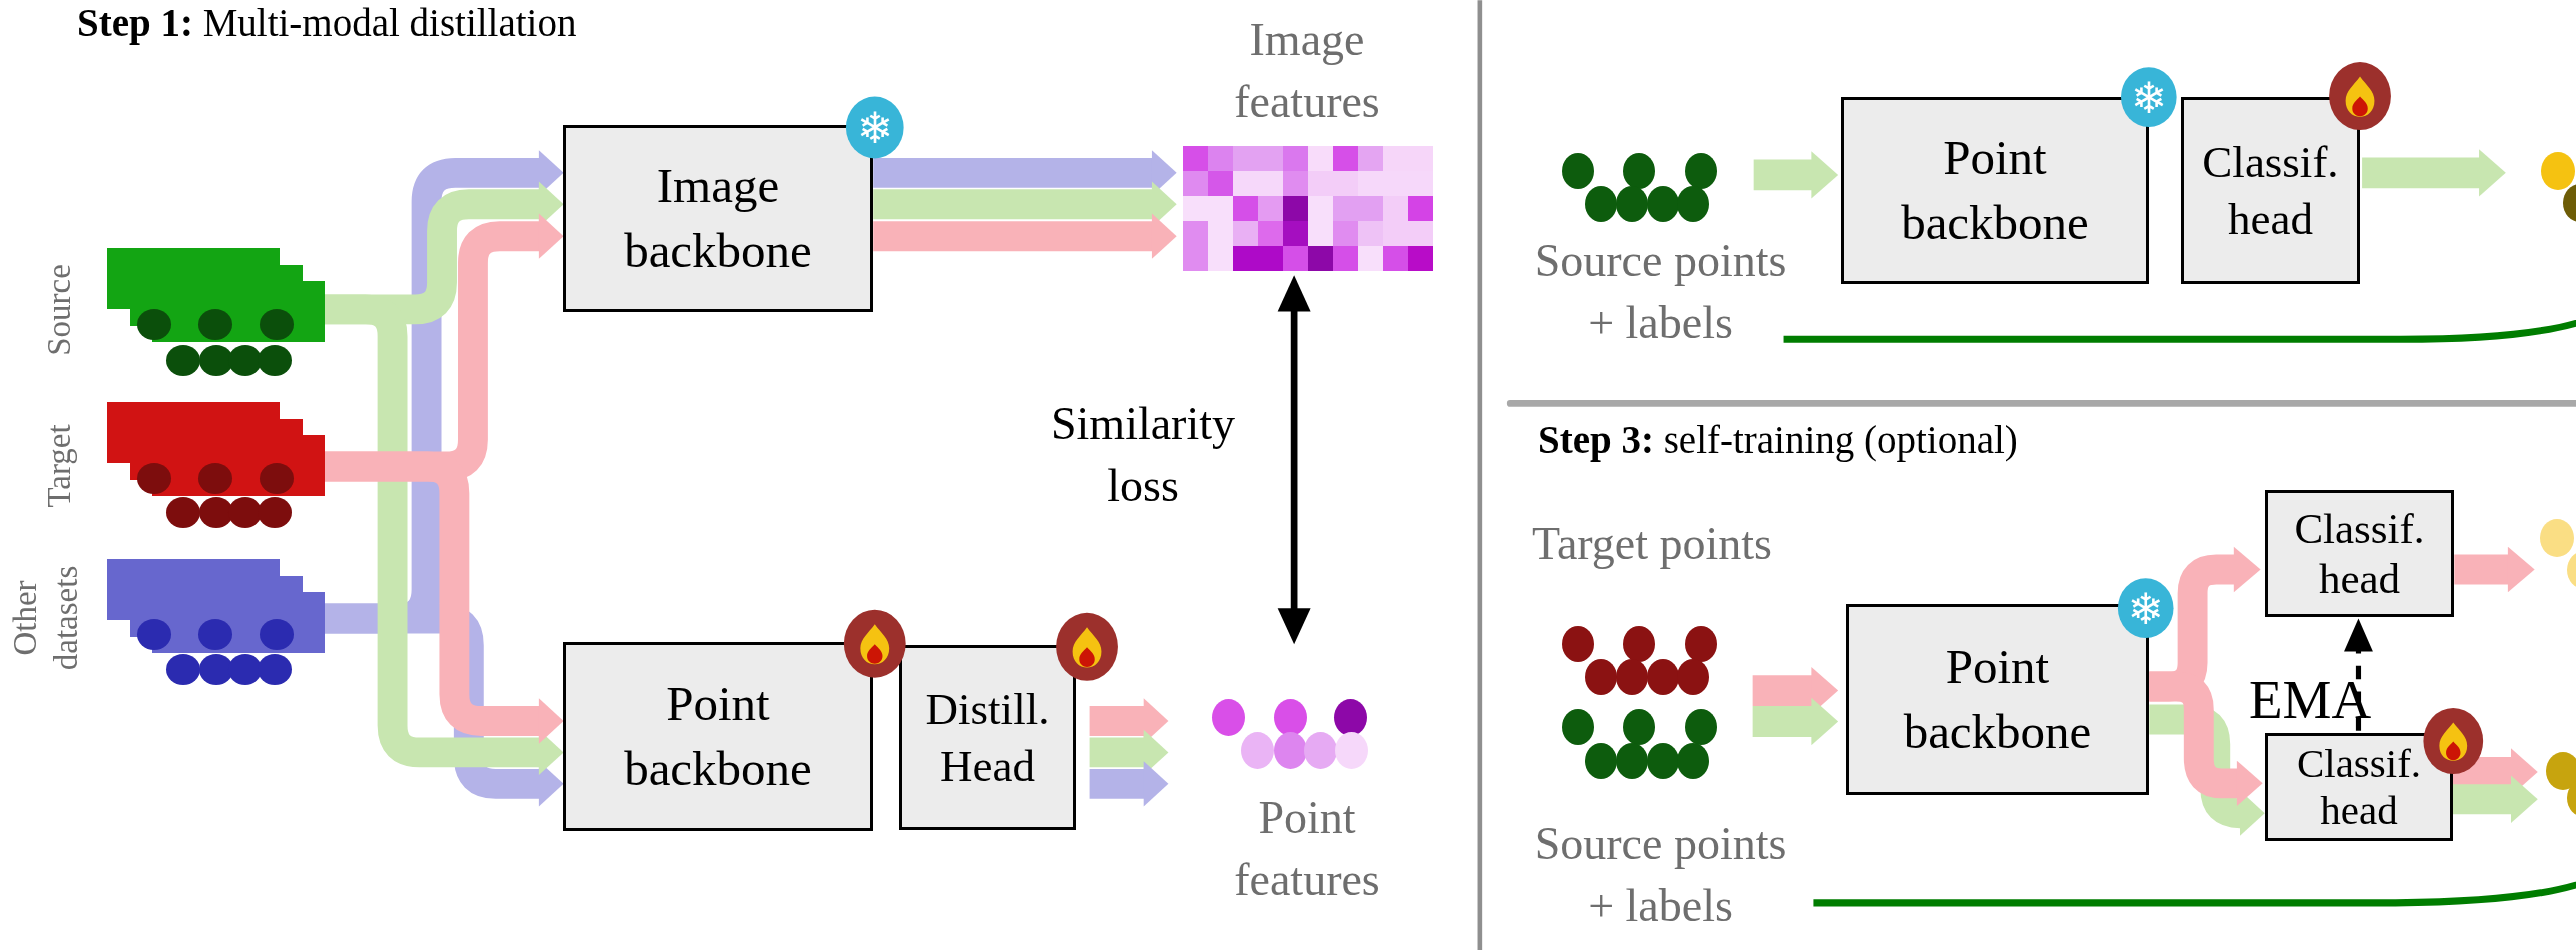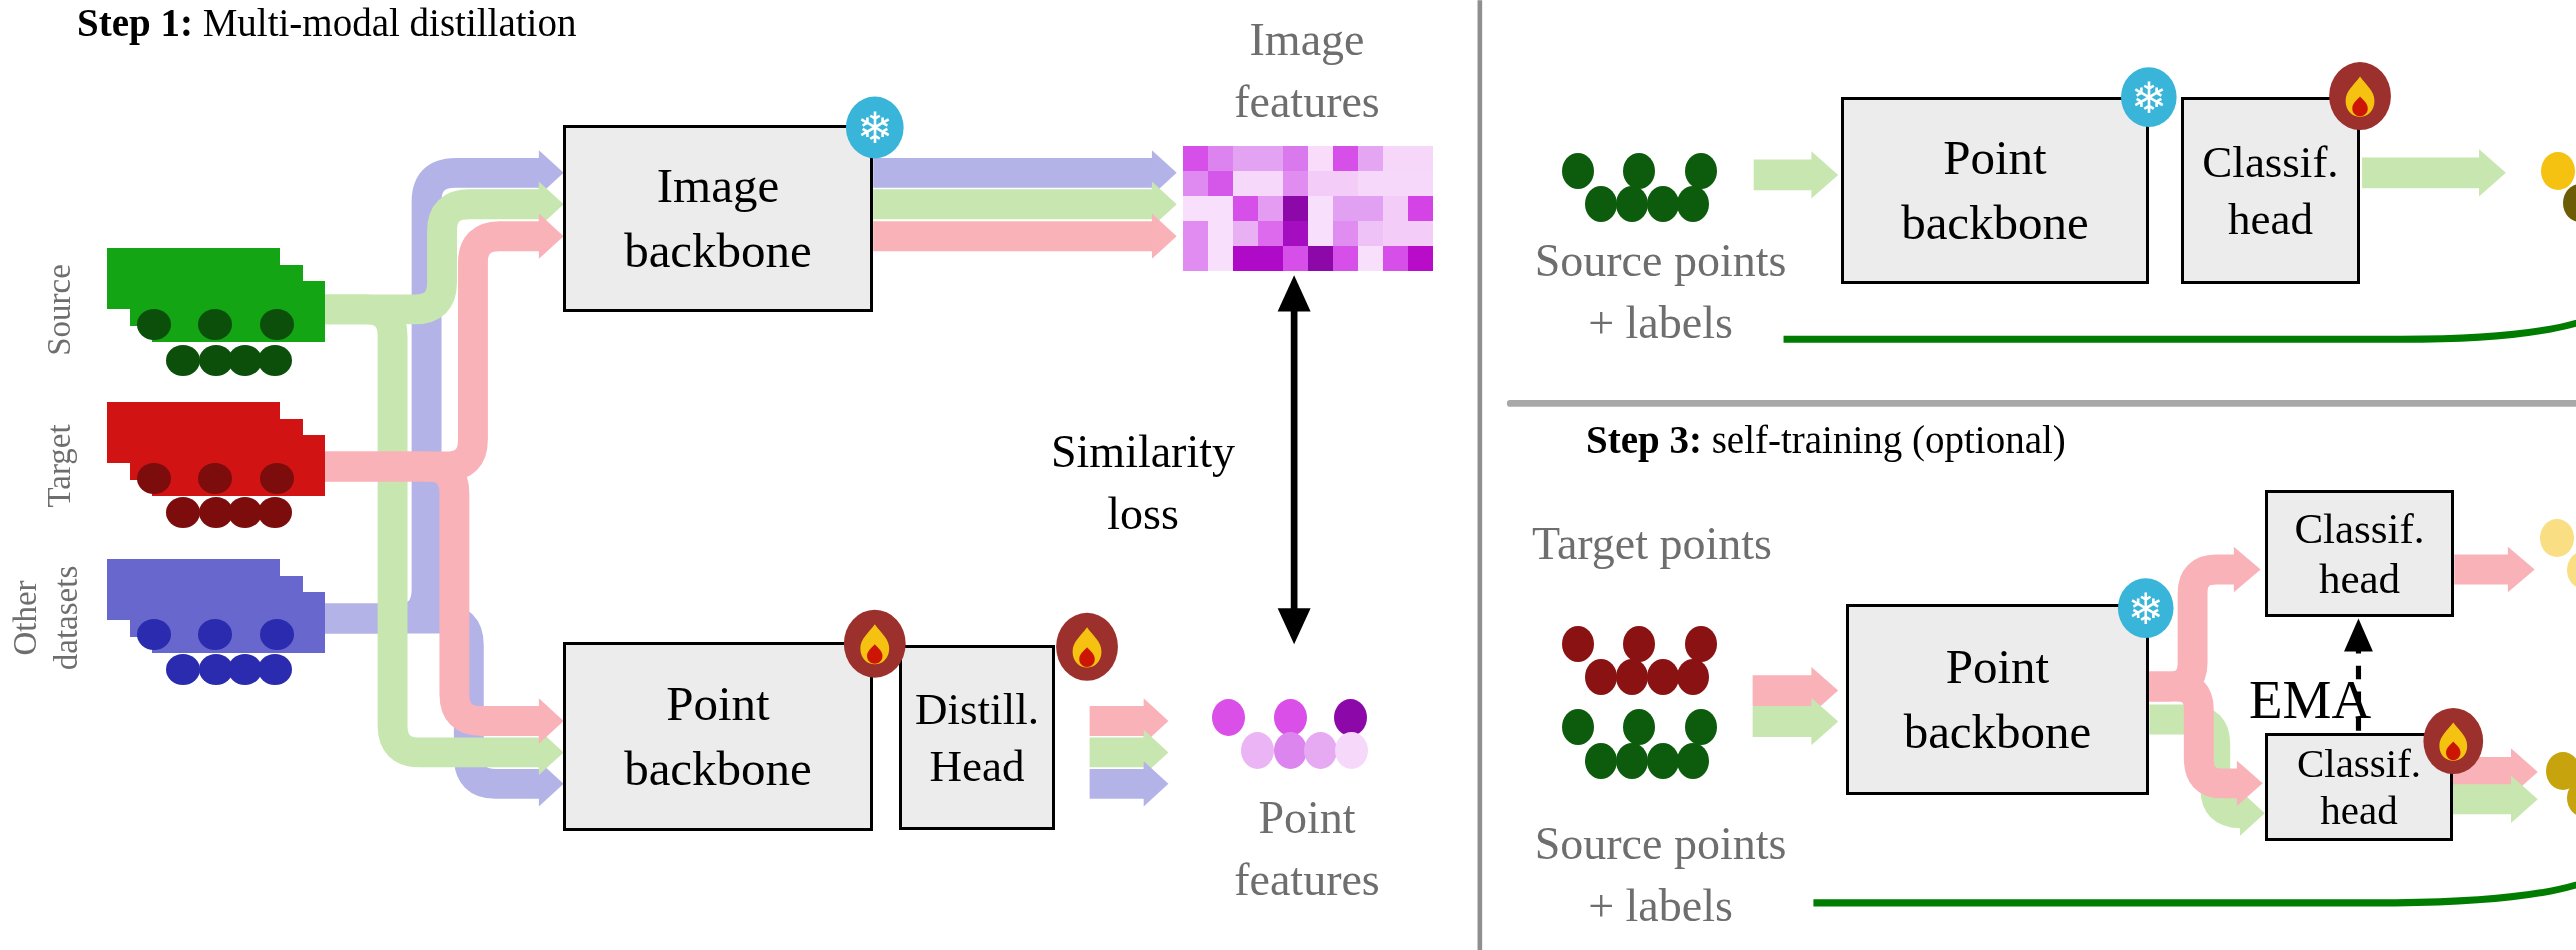--- a/index.html
+++ b/index.html
@@ -257,21 +257,21 @@
     </div>
 
   <div class="box" style="left:563px;top:125px;width:310px;height:187px;">
     <span>Image</span>
     <span>backbone</span>
   </div>
   <div class="box" style="left:563px;top:642px;width:310px;height:189px;">
     <span>Point</span>
     <span>backbone</span>
   </div>
-  <div class="box small" style="left:899px;top:645px;width:156px;height:185px;">
+  <div class="box small" style="left:899px;top:645px;width:177px;height:185px;">
     <span>Distill.</span>
     <span>Head</span>
   </div>
   <div class="box" style="left:1841px;top:97px;width:308px;height:187px;">
     <span>Point</span>
     <span>backbone</span>
   </div>
   <div class="box small" style="left:2181px;top:97px;width:179px;height:187px;">
     <span>Classif.</span>
     <span>head</span>
@@ -285,21 +285,21 @@
     <span>head</span>
   </div>
   <div class="box tiny" style="left:2265px;top:733px;width:188px;height:108px;">
     <span>Classif.</span>
     <span>head</span>
   </div>
 
   <div class="title" style="left:77px;top:3.1px;">
     <b>Step 1:</b><span> Multi-modal distillation</span>
   </div>
-  <div class="title" style="left:1538px;top:420px;margin-left:48px;">
+  <div class="title" style="left:1538px;top:420px;">
     <b>Step 3:</b><span> self-training (optional)</span>
   </div>
 
   <div class="glabel rot" style="left:-69px;top:287px;width:258px;height:46px;">
     <span>Source</span>
   </div>
   <div class="glabel rot" style="left:-69px;top:443px;width:258px;height:46px;">
     <span>Target</span>
   </div>
   <div class="glabel rot" style="left:-83px;top:577px;width:258px;height:82px;">
@@ -308,21 +308,21 @@
   </div>
 
   <div class="glabel" style="left:1178px;top:9.3px;width:258px;">
     <div>Image</div>
     <div>features</div>
   </div>
   <div class="glabel" style="left:1178px;top:787px;width:258px;">
     <div>Point</div>
     <div>features</div>
   </div>
-  <div class="glabel" style="left:1014px;top:393px;width:258px;color:#000;margin-top:28px;">
+  <div class="glabel" style="left:1014px;top:393px;width:258px;color:#000;">
     <div>Similarity</div>
     <div>loss</div>
   </div>
 
   <div class="glabel" style="left:1516px;top:230px;width:289px;">
     <div>Source points</div>
     <div>+ labels</div>
   </div>
 
   <div class="glabel" style="left:1532px;top:513px;">

